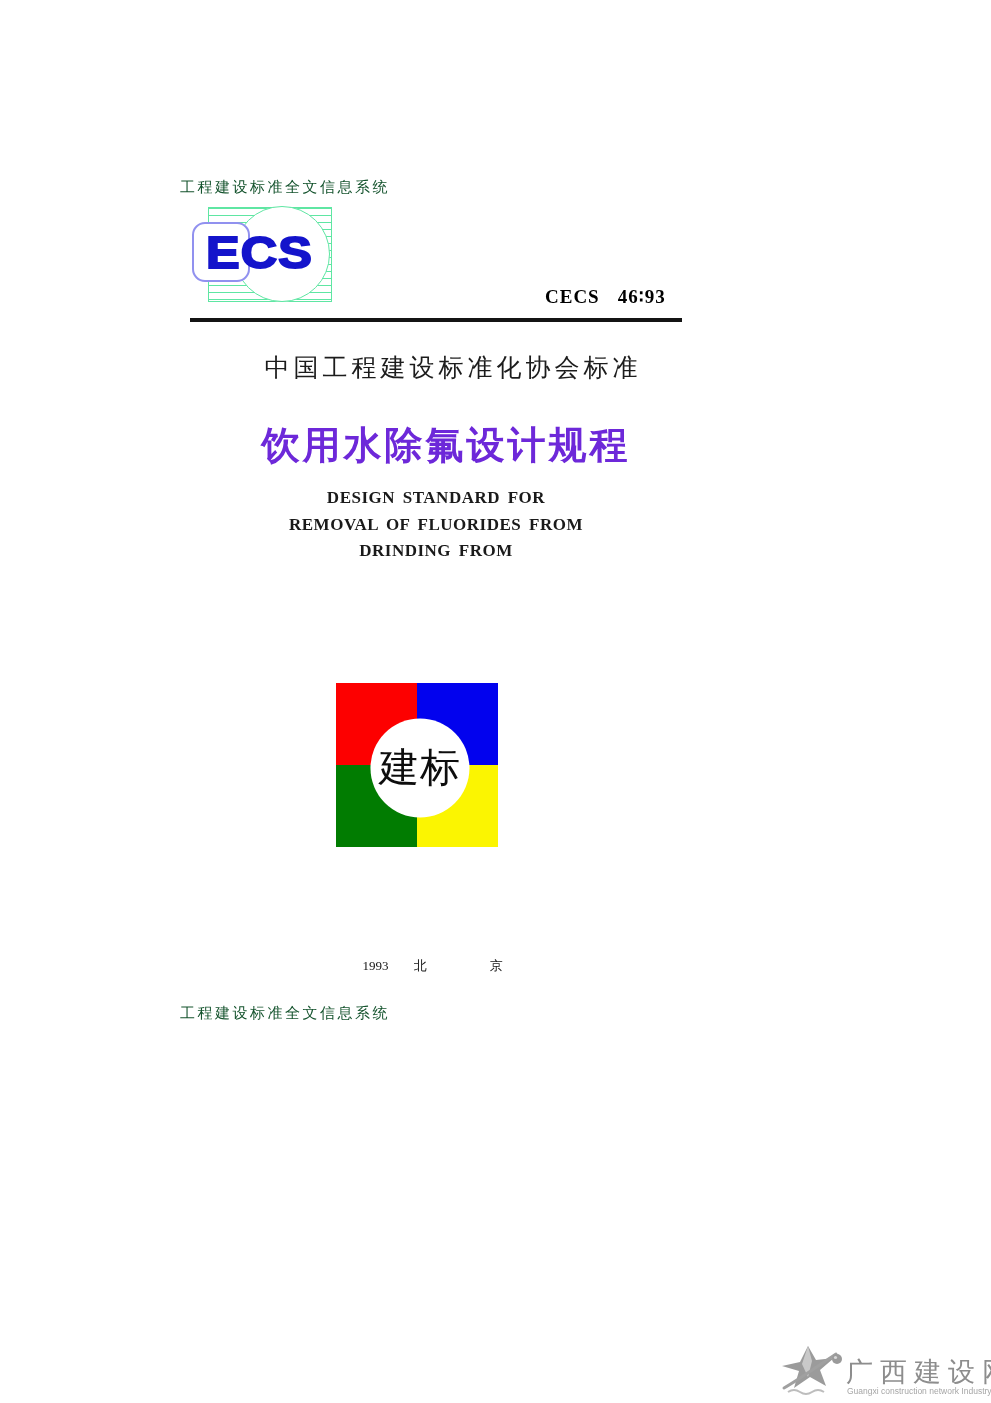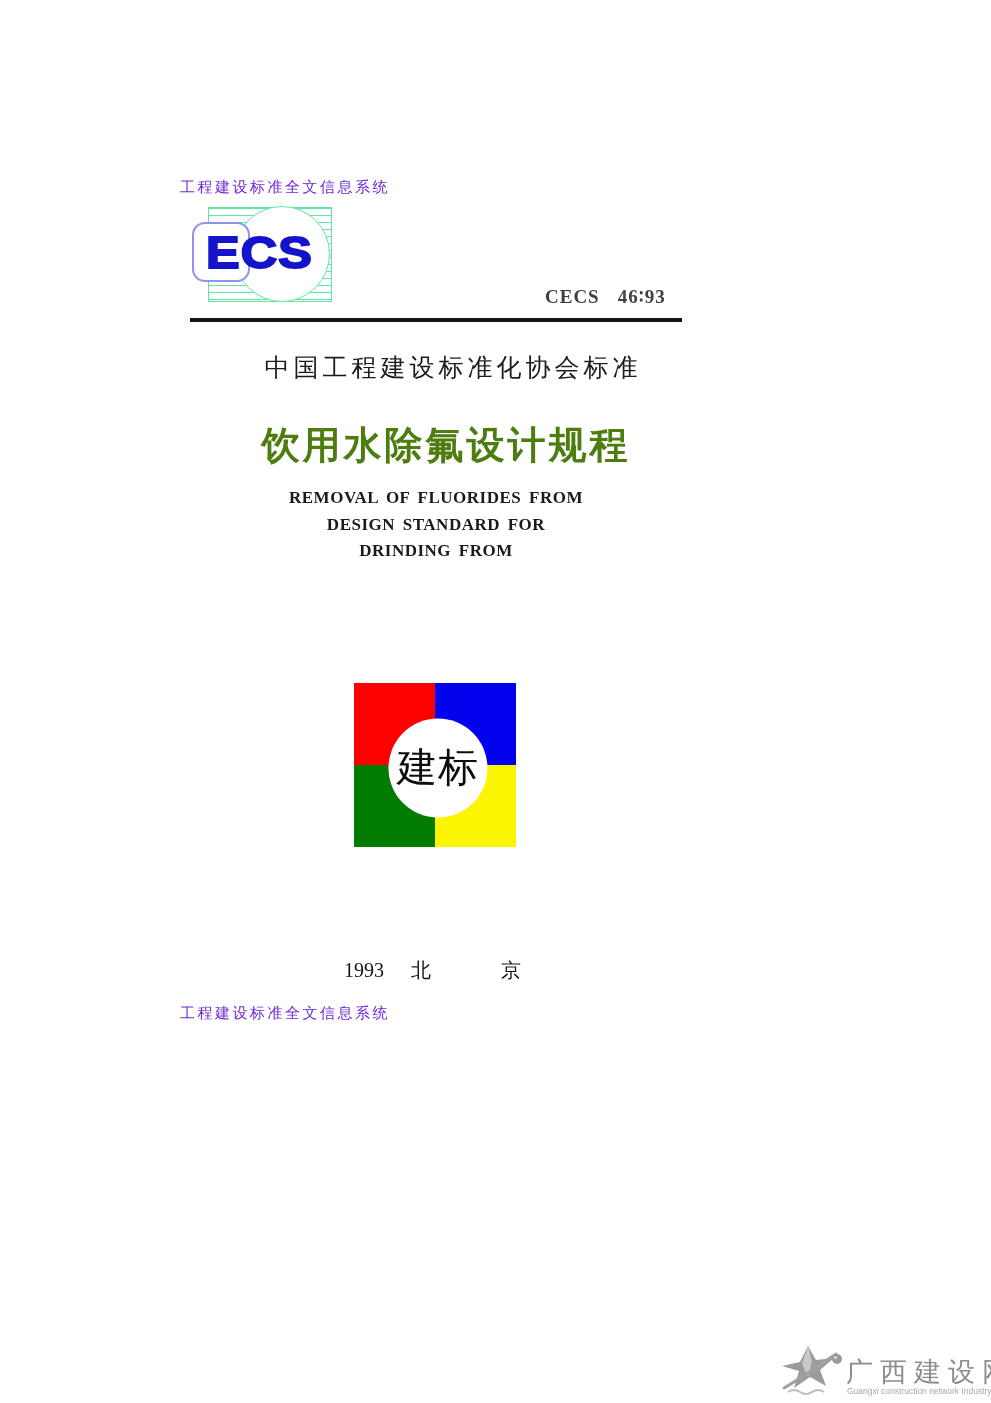--- a/index.html
+++ b/index.html
@@ -2,76 +2,76 @@
 <html><head>
 <meta charset="utf-8">
 <style>
   * { margin: 0; padding: 0; box-sizing: border-box; }
   html, body { background: #ffffff; }
   body { width: 991px; height: 1403px; position: relative; overflow: hidden;
          font-family: "Liberation Serif", serif; }
   .page { position: absolute; inset: 0; background: #fff; }
 
   
-  .sys-watermark { position: absolute; left: 180px; color: #6d28d9;
+  .sys-watermark { position: absolute; left: 180px; color: #14532d;
     font-size: 15px; letter-spacing: 2.5px; font-family: "Liberation Serif", serif; }
   .sys-watermark.top { top: 178px; }
   .sys-watermark.bottom { top: 1004px; }
 
   
   .ecs-logo { position: absolute; left: 190px; top: 204px; width: 170px; height: 100px; }
   .ecs-hatch { position: absolute; left: 18px; top: 3px; width: 124px; height: 95px;
     border: 1px solid #5fe6a3;
     background: repeating-linear-gradient(to bottom, #5fe6a3 0 1px, #ffffff 1px 7px); }
   .ecs-circle { position: absolute; left: 44px; top: 2px; width: 96px; height: 96px;
     background: #ffffff; border: 1px solid #5fe6a3; border-radius: 50%; }
   .ecs-roundrect { position: absolute; left: 2px; top: 18px; width: 58px; height: 60px;
     background: #ffffff; border: 2px solid #9191ef; border-radius: 13px; }
   .ecs-text { position: absolute; left: 16px; top: 26px; width: 150px;
     font-family: "Liberation Sans", sans-serif; font-weight: 900; font-size: 45px;
     line-height: 45px; color: #1414cb; -webkit-text-stroke: 2px #1414cb;
     transform: scaleX(1.12); transform-origin: left center; letter-spacing: 1px; }
 
   
   .std-code { position: absolute; left: 545px; top: 285px; font-size: 19px;
-    font-weight: bold; font-family: "Liberation Serif", serif; color: #404040;
+    font-weight: bold; font-family: "Liberation Serif", serif; color: #000000;
     letter-spacing: 1px; }
   .std-code .num { margin-left: 18px; }
 
   
   .rule { position: absolute; left: 190px; top: 318px; width: 492px; height: 4px;
     background: #141414; }
 
   
   .assoc { position: absolute; left: 8px; top: 351px; width: 890px; text-align: center;
     font-size: 25px; color: #1c1c1c; letter-spacing: 4px;
     font-family: "Liberation Serif", serif; }
   .title-cn { position: absolute; left: 0; top: 420px; width: 892px; text-align: center;
-    font-size: 38px; font-weight: bold; color: #4d7c0f; letter-spacing: 3px;
+    font-size: 38px; font-weight: bold; color: #6d28d9; letter-spacing: 3px;
     font-family: Liberation Serif, serif; }
   .title-en { position: absolute; left: 0; top: 485px; width: 872px; text-align: center;
     font-size: 17px; font-weight: bold; color: #1a1a1a; line-height: 26.5px;
     letter-spacing: 0.5px; word-spacing: 3px; font-family: "Liberation Serif", serif; }
 
   
-  .emblem { position: absolute; left: 354px; top: 683px; width: 162px; height: 164px; }
+  .emblem { position: absolute; left: 336px; top: 683px; width: 162px; height: 164px; }
   .emblem .quad { position: absolute; width: 50%; height: 50%; }
   .emblem .q-tl { left: 0; top: 0; background: #fd0000; }
   .emblem .q-tr { right: 0; top: 0; background: #0202ee; }
   .emblem .q-bl { left: 0; bottom: 0; background: #017c01; }
   .emblem .q-br { right: 0; bottom: 0; background: #fbf501; }
   .emblem .disc { position: absolute; left: 50%; top: 50%; width: 99px; height: 99px;
     transform: translate(-47%, -47%); background: #ffffff; border-radius: 50%;
     display: flex; align-items: center; justify-content: center; }
   .emblem .disc-text { font-family: "Liberation Sans", sans-serif; font-size: 40px;
     color: #0d0d0d; letter-spacing: 1px; }
 
   
   .imprint { position: absolute; left: 0; top: 957px; width: 890px; text-align: center;
-    font-size: 20px; color: #141414; font-family: "Liberation Serif", serif; }
+    font-size: 13px; color: #141414; font-family: "Liberation Serif", serif; }
   .imprint .city { margin-left: 22px; letter-spacing: 25px; }
 
   
   .site-mark { position: absolute; left: 778px; top: 1342px; width: 212px; height: 58px; }
   .site-mark .star { position: absolute; left: 0; top: 2px; }
   .site-mark .name { position: absolute; left: 68px; top: 12px; font-size: 27px;
     color: #8d8d8d; letter-spacing: 7px; font-family: "Liberation Serif", serif;
     white-space: nowrap; }
   .site-mark .caption { position: absolute; left: 69px; top: 44px; font-size: 8.5px;
     color: #a6a6a6; font-family: "Liberation Sans", sans-serif; white-space: nowrap; }
@@ -94,22 +94,22 @@
     <span>CECS</span><span class="num">46∶93</span>
   </div>
 
   <div class="rule"></div>
 
   <div class="assoc">中国工程建设标准化协会标准</div>
 
   <div class="title-cn">饮用水除氟设计规程</div>
 
   <div class="title-en">
+    <div>DESIGN STANDARD FOR</div>
     <div>REMOVAL OF FLUORIDES FROM</div>
-    <div>DESIGN STANDARD FOR</div>
     <div>DRINDING FROM</div>
   </div>
 
   <div class="emblem">
     <div class="quad q-tl"></div>
     <div class="quad q-tr"></div>
     <div class="quad q-bl"></div>
     <div class="quad q-br"></div>
     <div class="disc">
       <span class="disc-text">建标</span>

